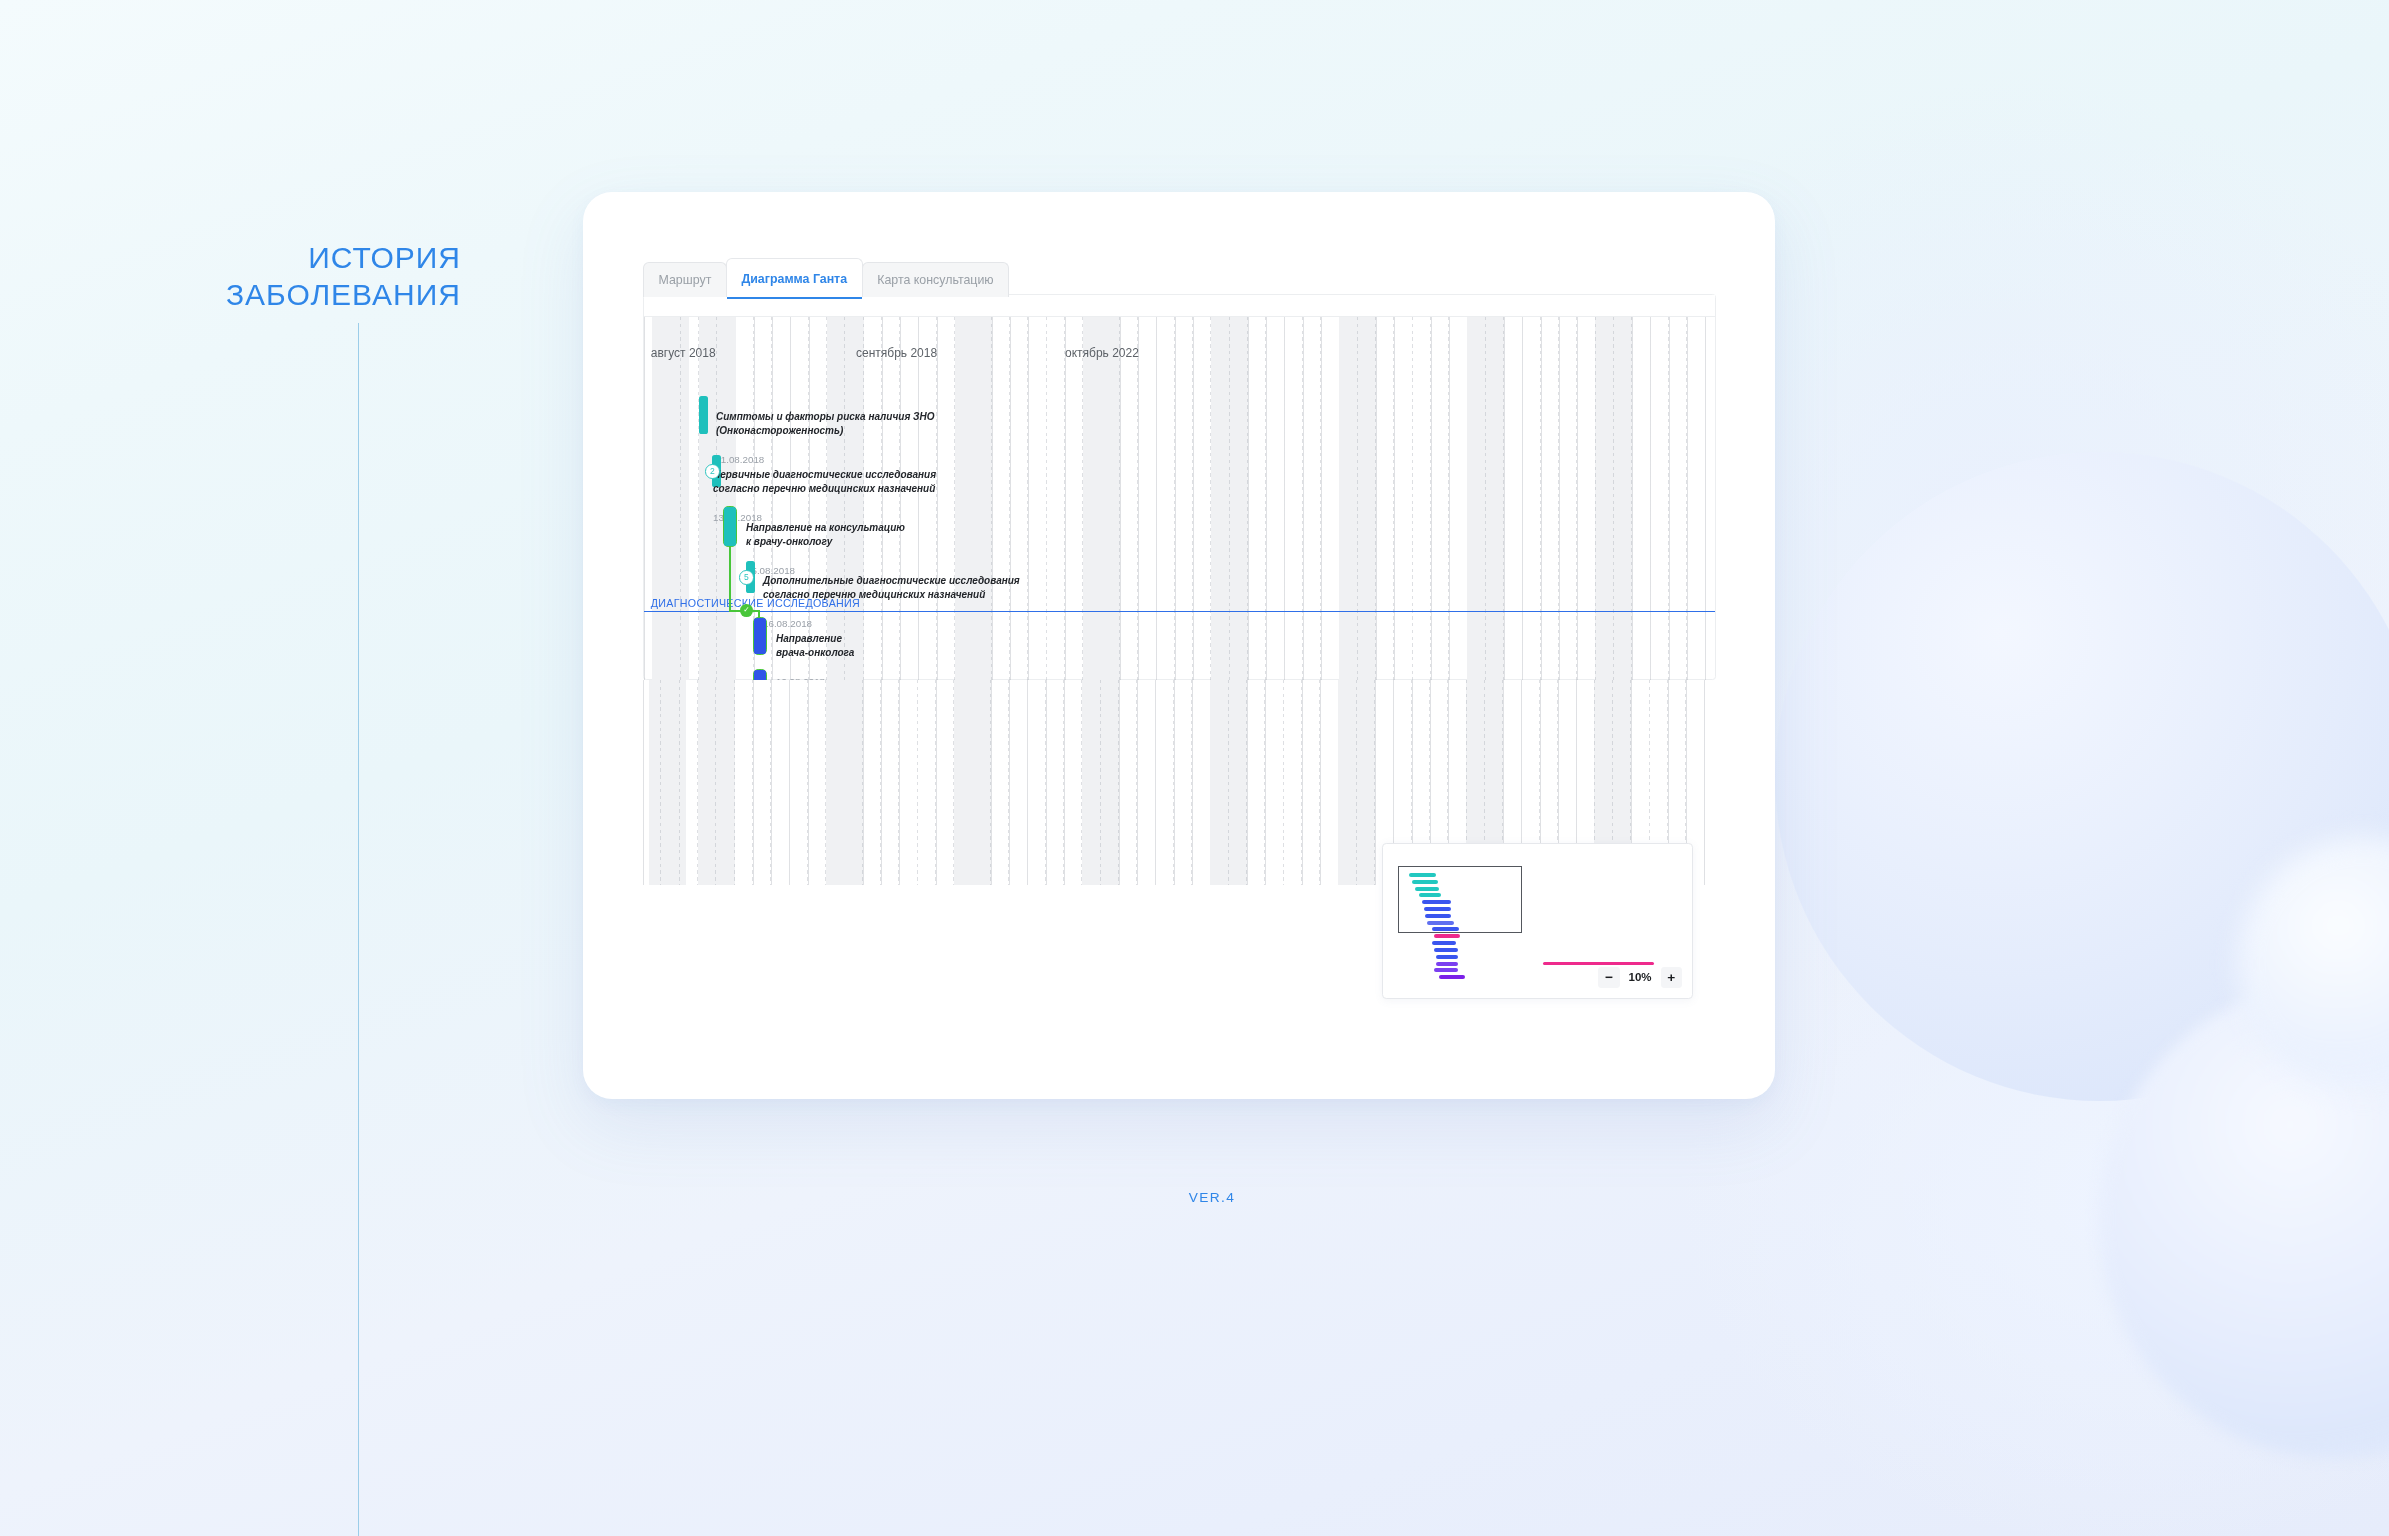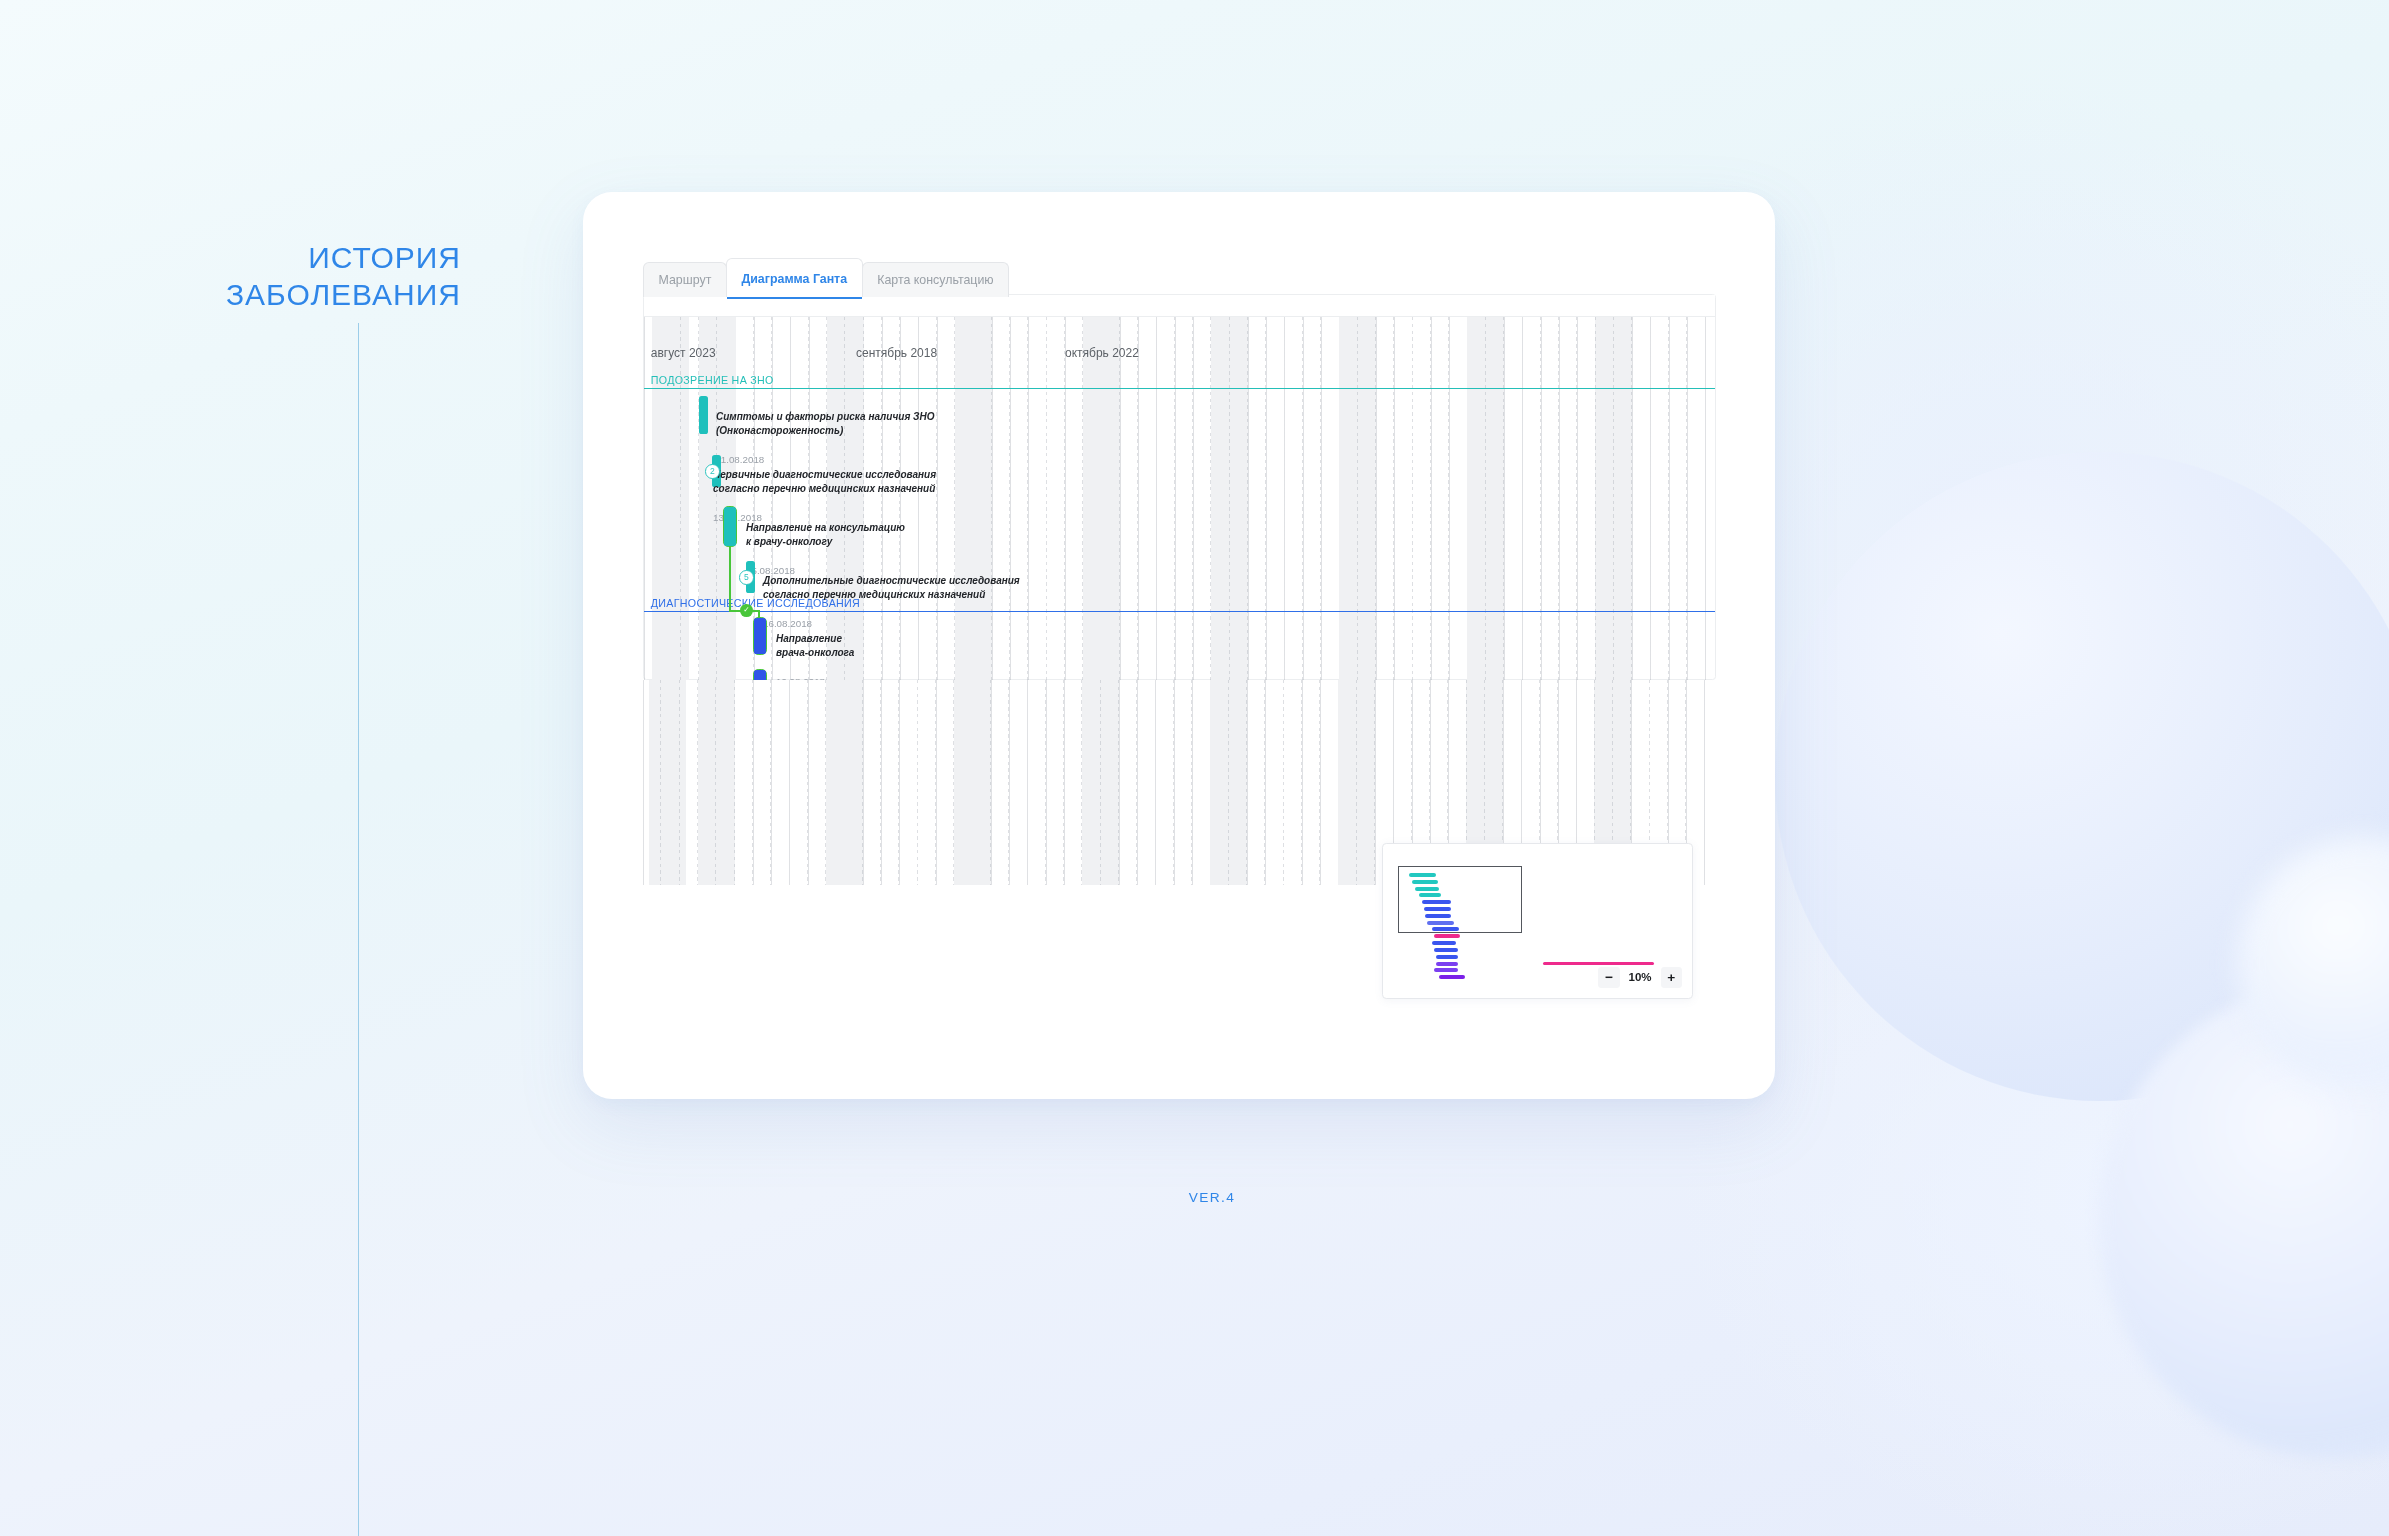--- a/index.html
+++ b/index.html
@@ -335,28 +335,24 @@
   <div class="tab active">Диаграмма Ганта</div>
   <div class="tab">Карта консультацию</div>
 </div>
 
 <div class="gantt">
   <div class="gantt-head"></div>
   <div class="gantt-body">
     <div class="gridlayer"></div>
     <div class="grid-dash"></div>
 
-    <div class="month-label" style="left:6.8px">август 2023</div>
+    <div class="month-label" style="left:6.8px">август 2018</div>
     <div class="month-label" style="left:212px">сентябрь 2018</div>
     <div class="month-label" style="left:421px">октябрь 2022</div>
 
-    <div class="phase" style="top:53px;height:19px;">
-      <div class="phase-label" style="color:#24bfb8;">ПОДОЗРЕНИЕ НА ЗНО</div>
-      <div class="phase-line" style="background:#24bfb8;"></div>
-    </div>
 
     <div class="task" style="left:0;top:79px;">
       <div class="bar" style="left:55px;top:0;width:8.5px;height:38px;background:#1fc0bc;"></div>
       <div class="task-text" style="left:72px;top:-0.9px;width:358px;">
         <div class="task-title">Симптомы и факторы риска наличия ЗНО
 (Онконастороженность)</div>
         <div class="task-date">11.08.2018</div>
       </div>
     </div>
 

